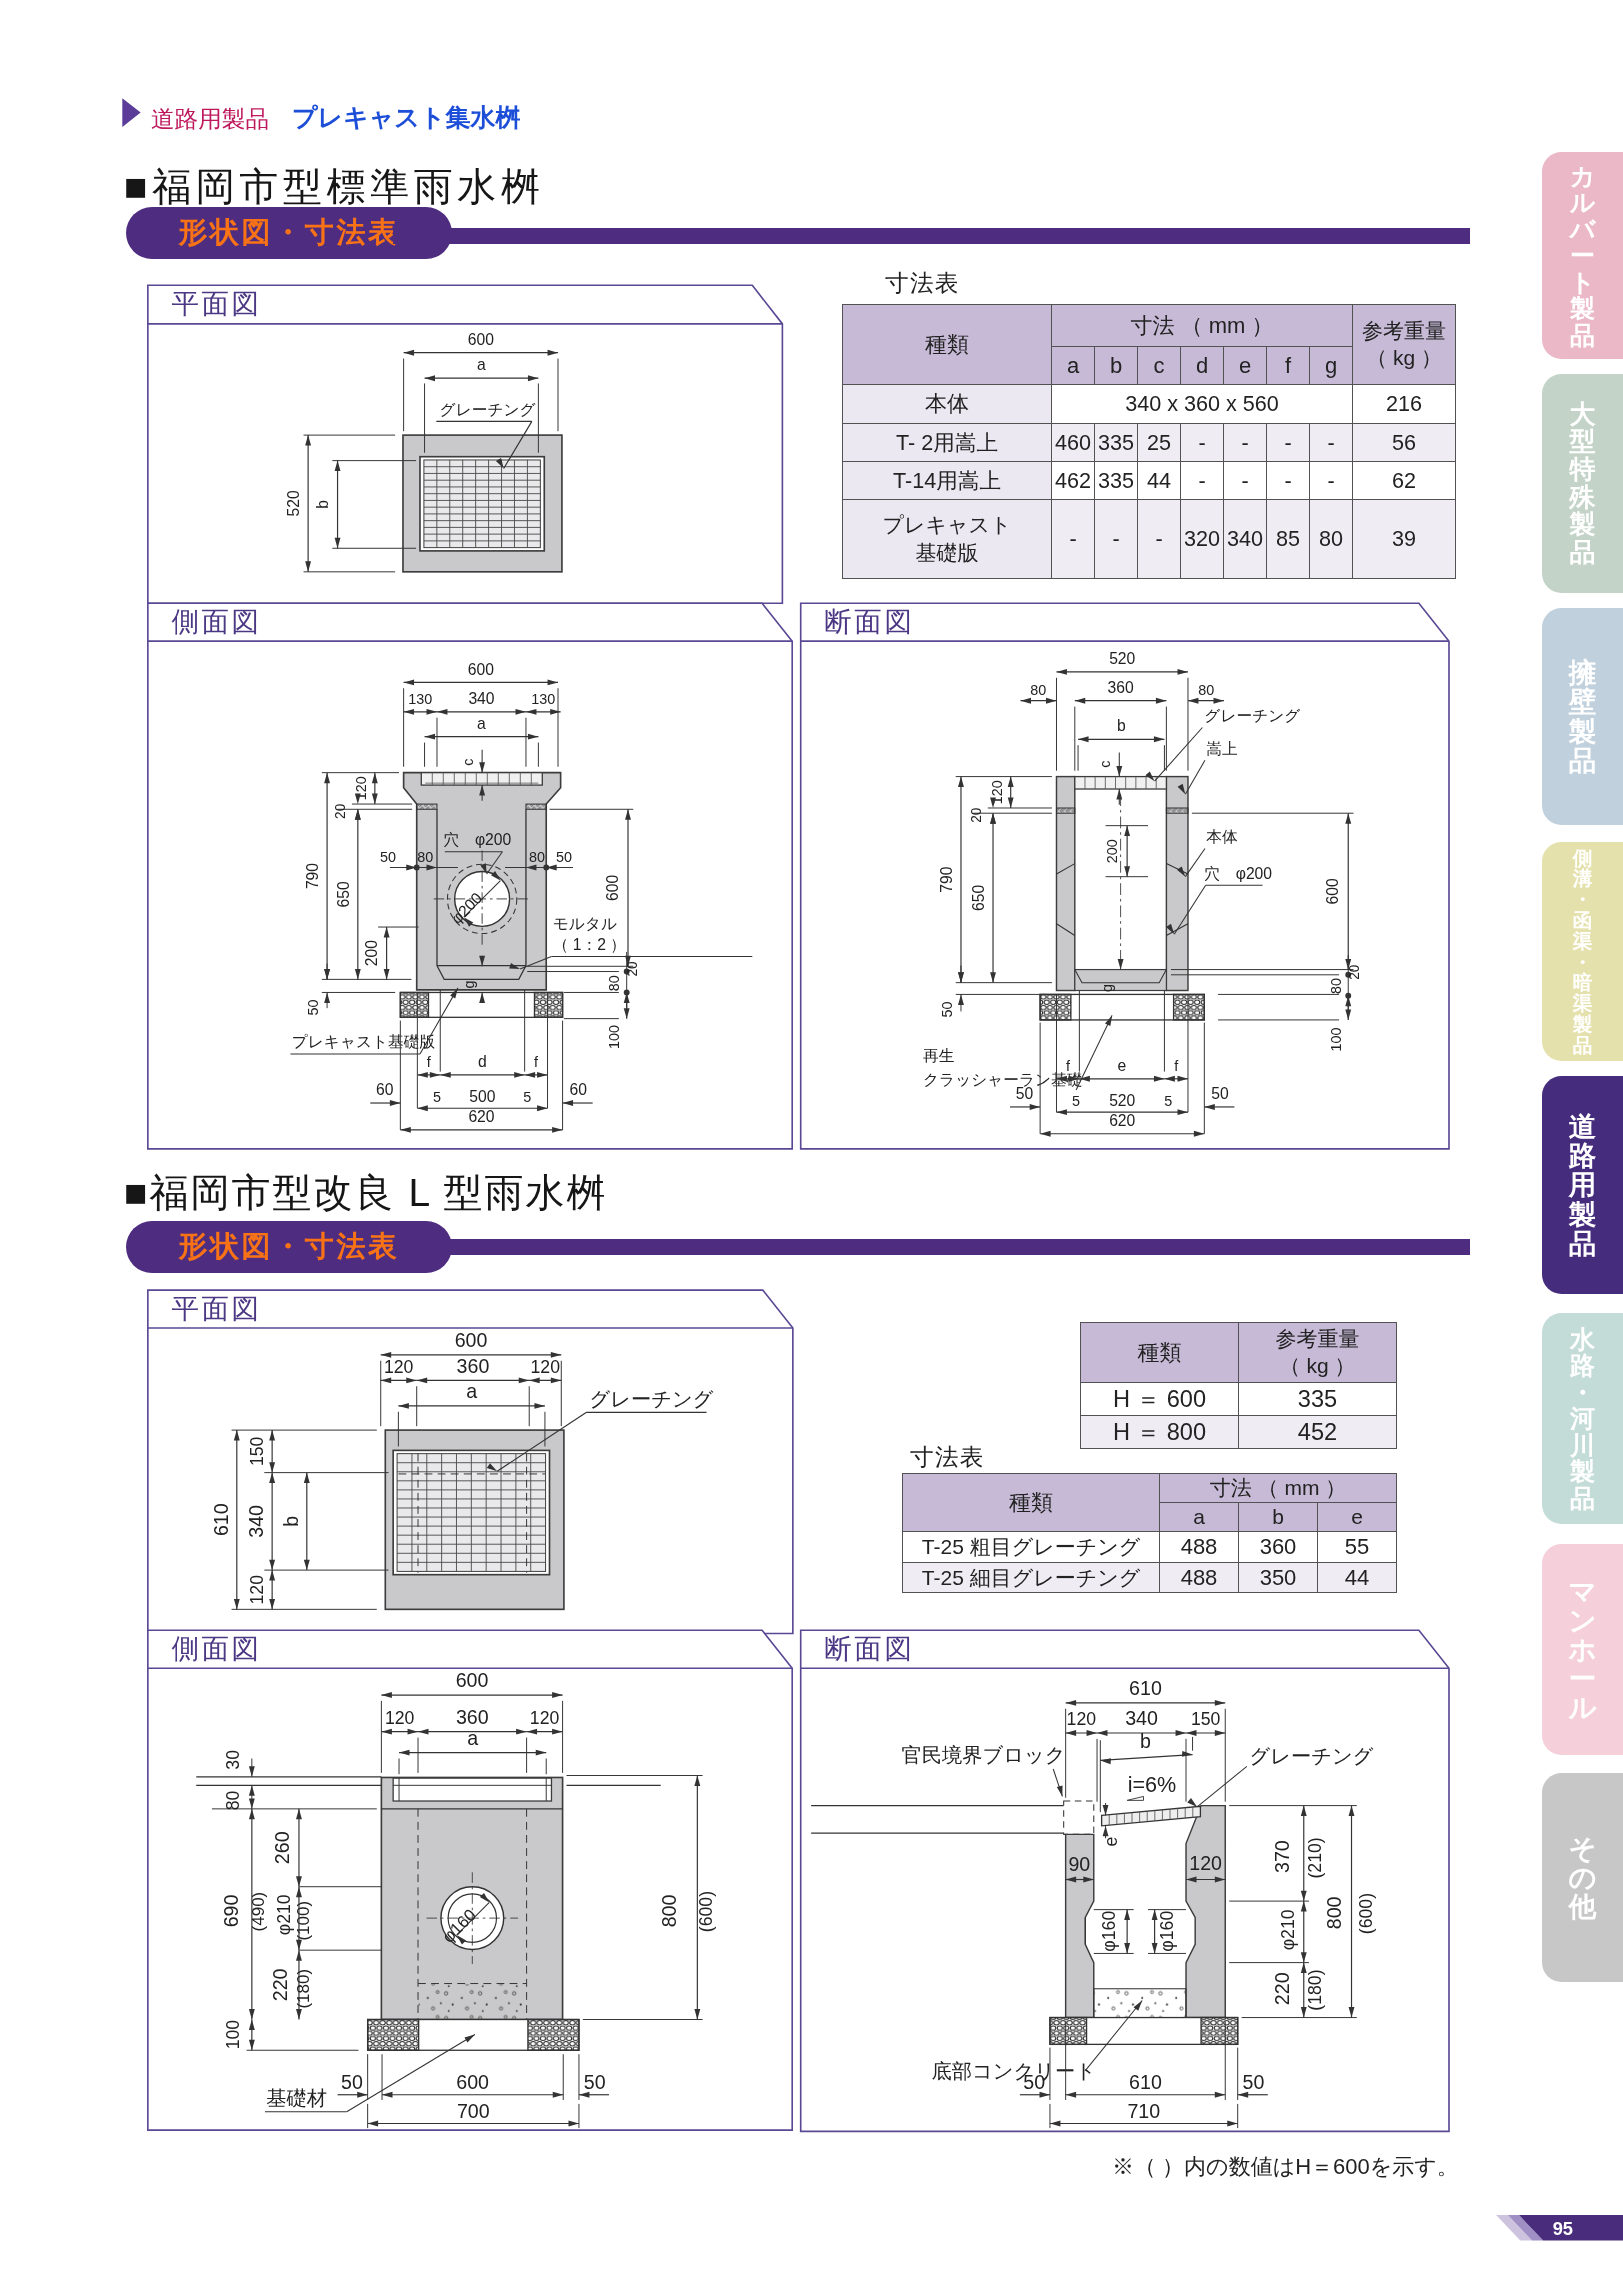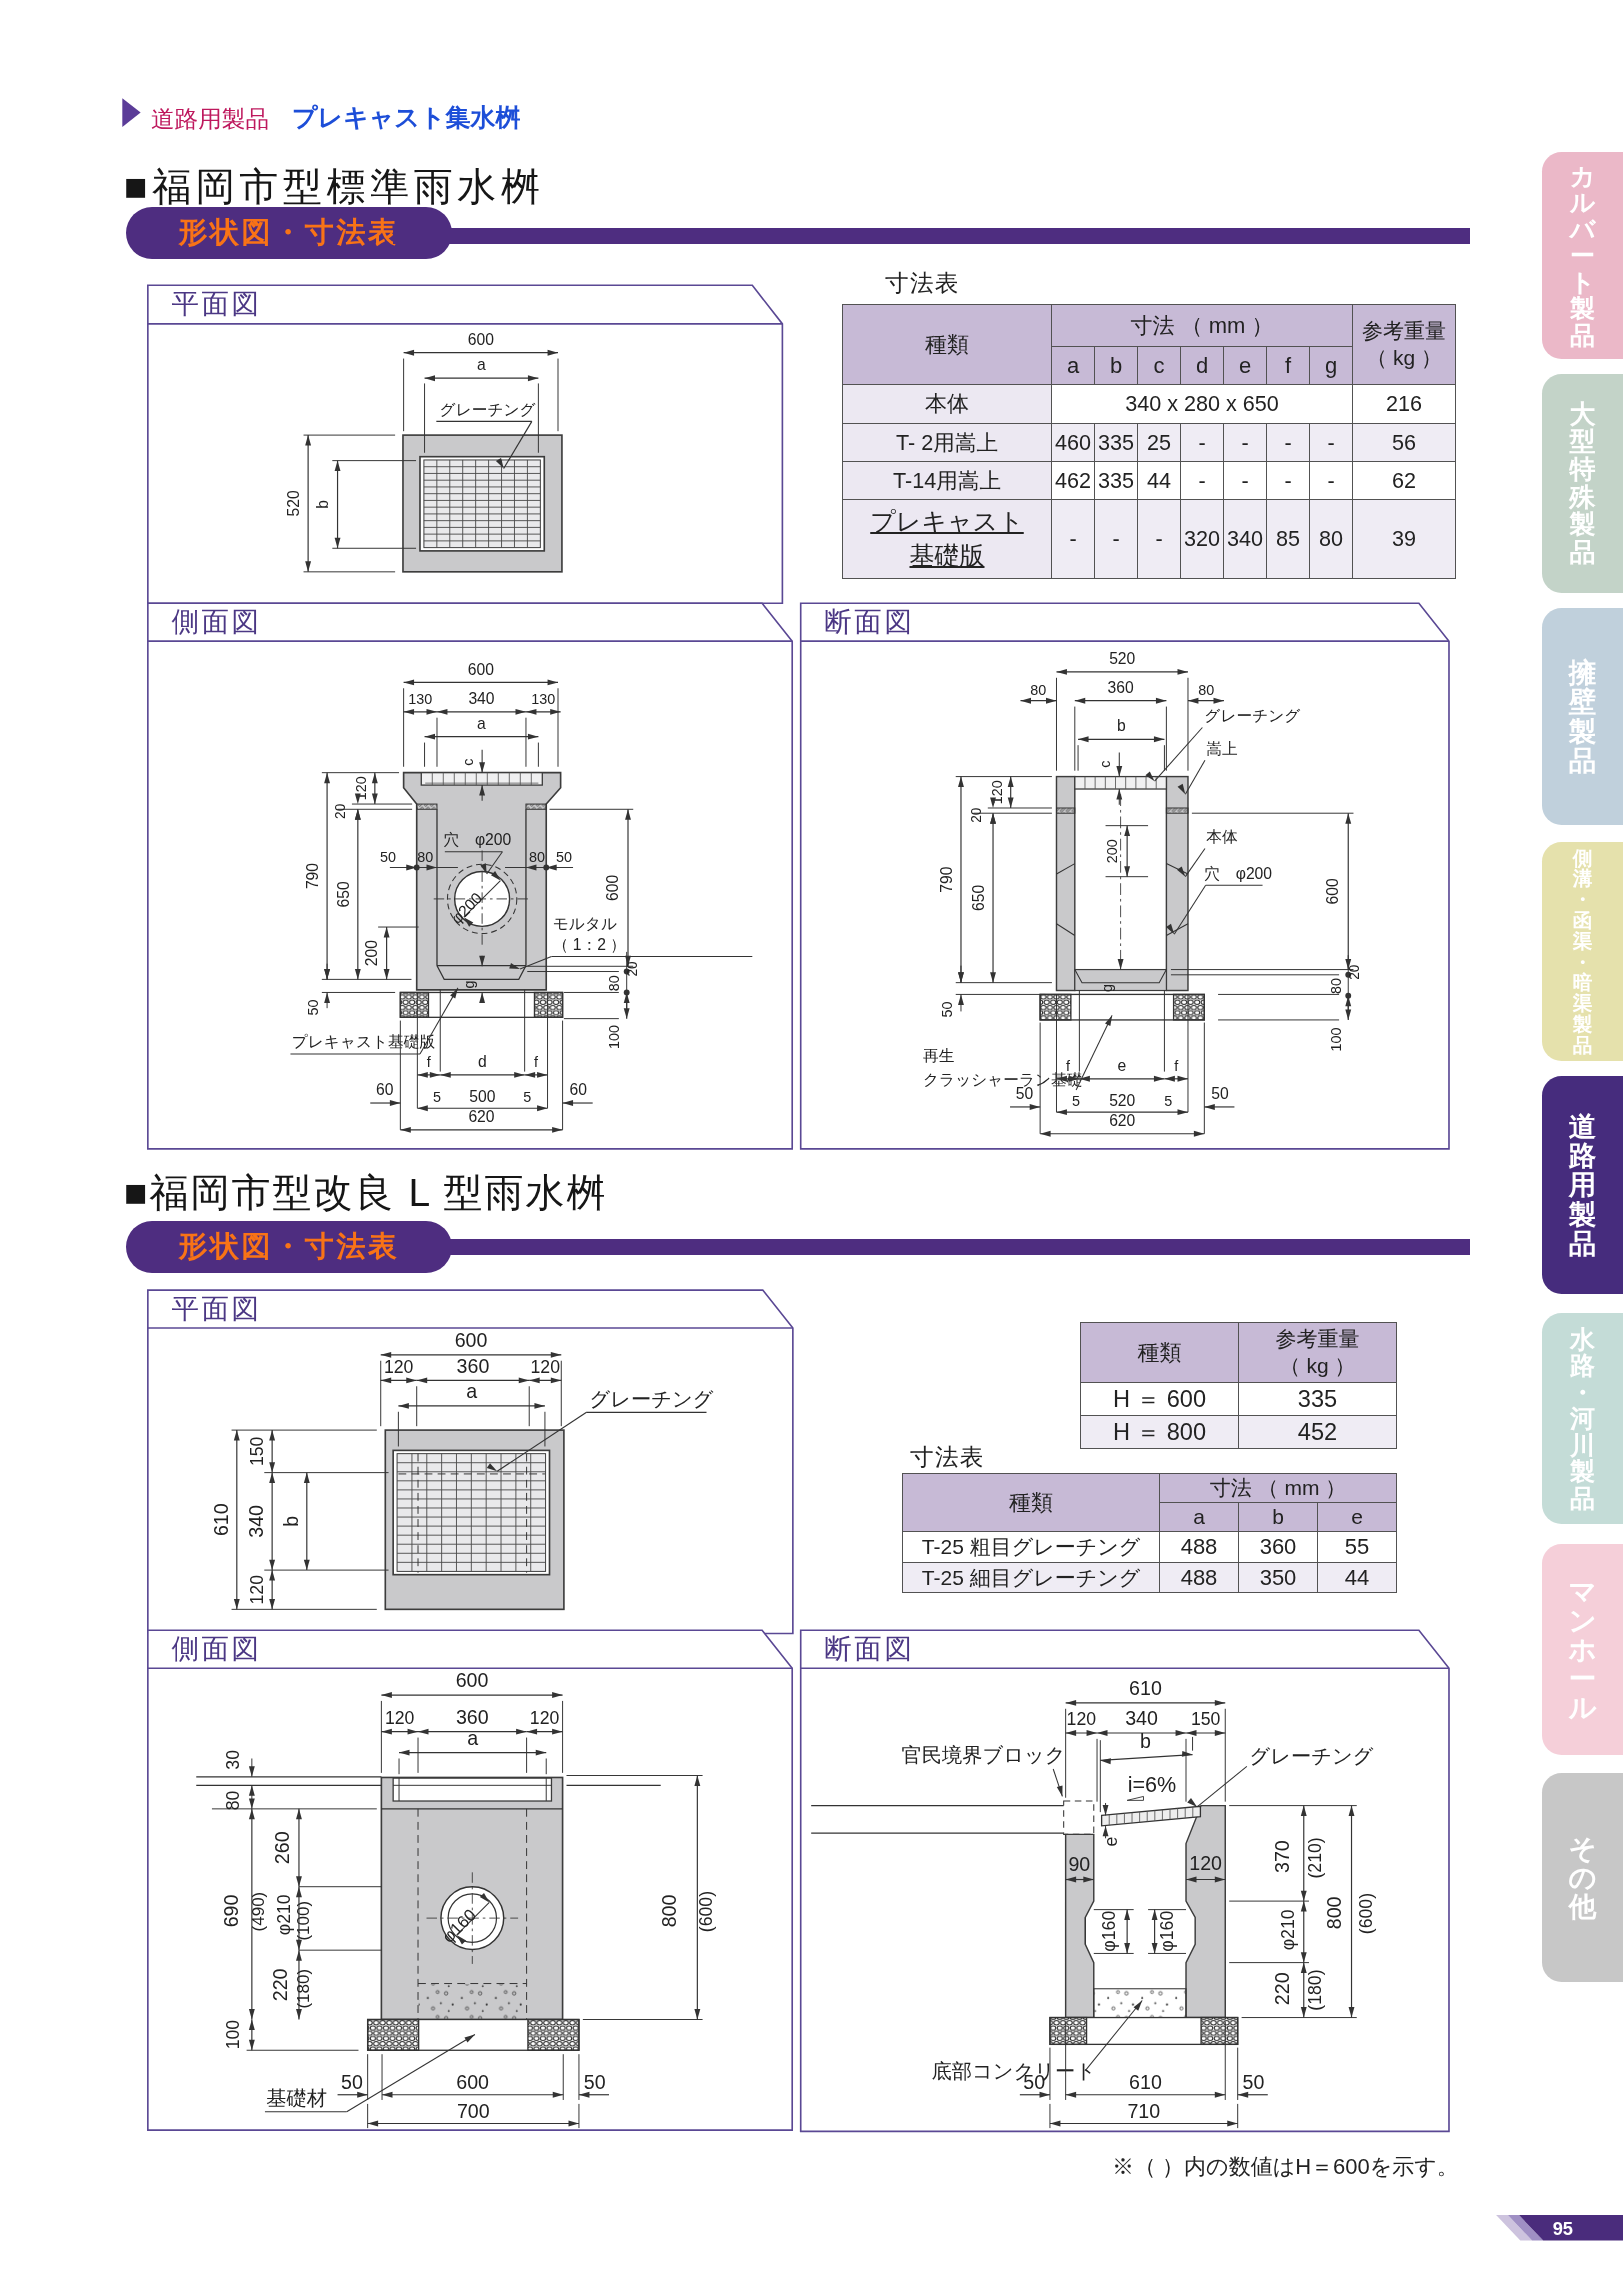--- a/index.html
+++ b/index.html
@@ -897,21 +897,21 @@
           <td class="hd" style="font-size:22px;">a</td>
           <td class="hd" style="font-size:22px;">b</td>
           <td class="hd" style="font-size:22px;">c</td>
           <td class="hd" style="font-size:22px;">d</td>
           <td class="hd" style="font-size:22px;">e</td>
           <td class="hd" style="font-size:22px;">f</td>
           <td class="hd" style="font-size:22px;">g</td>
         </tr>
 <tr style="height:39px;font-size:21.6px;">
           <td class="lc" style="font-size:22px;">本体</td>
-          <td colspan="7">340 x 280 x 650</td>
+          <td colspan="7">340 x 360 x 560</td>
           <td>216</td>
         </tr>
 <tr style="height:38px;font-size:21.6px;">
           <td class="lc" style="font-size:21.6px;">T- 2用嵩上</td>
           <td class="lv">460</td>
           <td class="lv">335</td>
           <td class="lv">25</td>
           <td class="lv">-</td>
           <td class="lv">-</td>
           <td class="lv">-</td>
@@ -923,21 +923,21 @@
           <td>462</td>
           <td>335</td>
           <td>44</td>
           <td>-</td>
           <td>-</td>
           <td>-</td>
           <td>-</td>
           <td>62</td>
         </tr>
 <tr style="height:79px;font-size:21.6px;">
-          <td class="lc" style="font-size:25px;line-height:1.35;text-decoration:underline;">プレキャスト<br>基礎版</td>
+          <td class="lc" style="font-size:21px;line-height:1.35;">プレキャスト<br>基礎版</td>
           <td class="lv">-</td>
           <td class="lv">-</td>
           <td class="lv">-</td>
           <td class="lv">320</td>
           <td class="lv">340</td>
           <td class="lv">85</td>
           <td class="lv">80</td>
           <td class="lv">39</td>
         </tr>
 </tbody>

